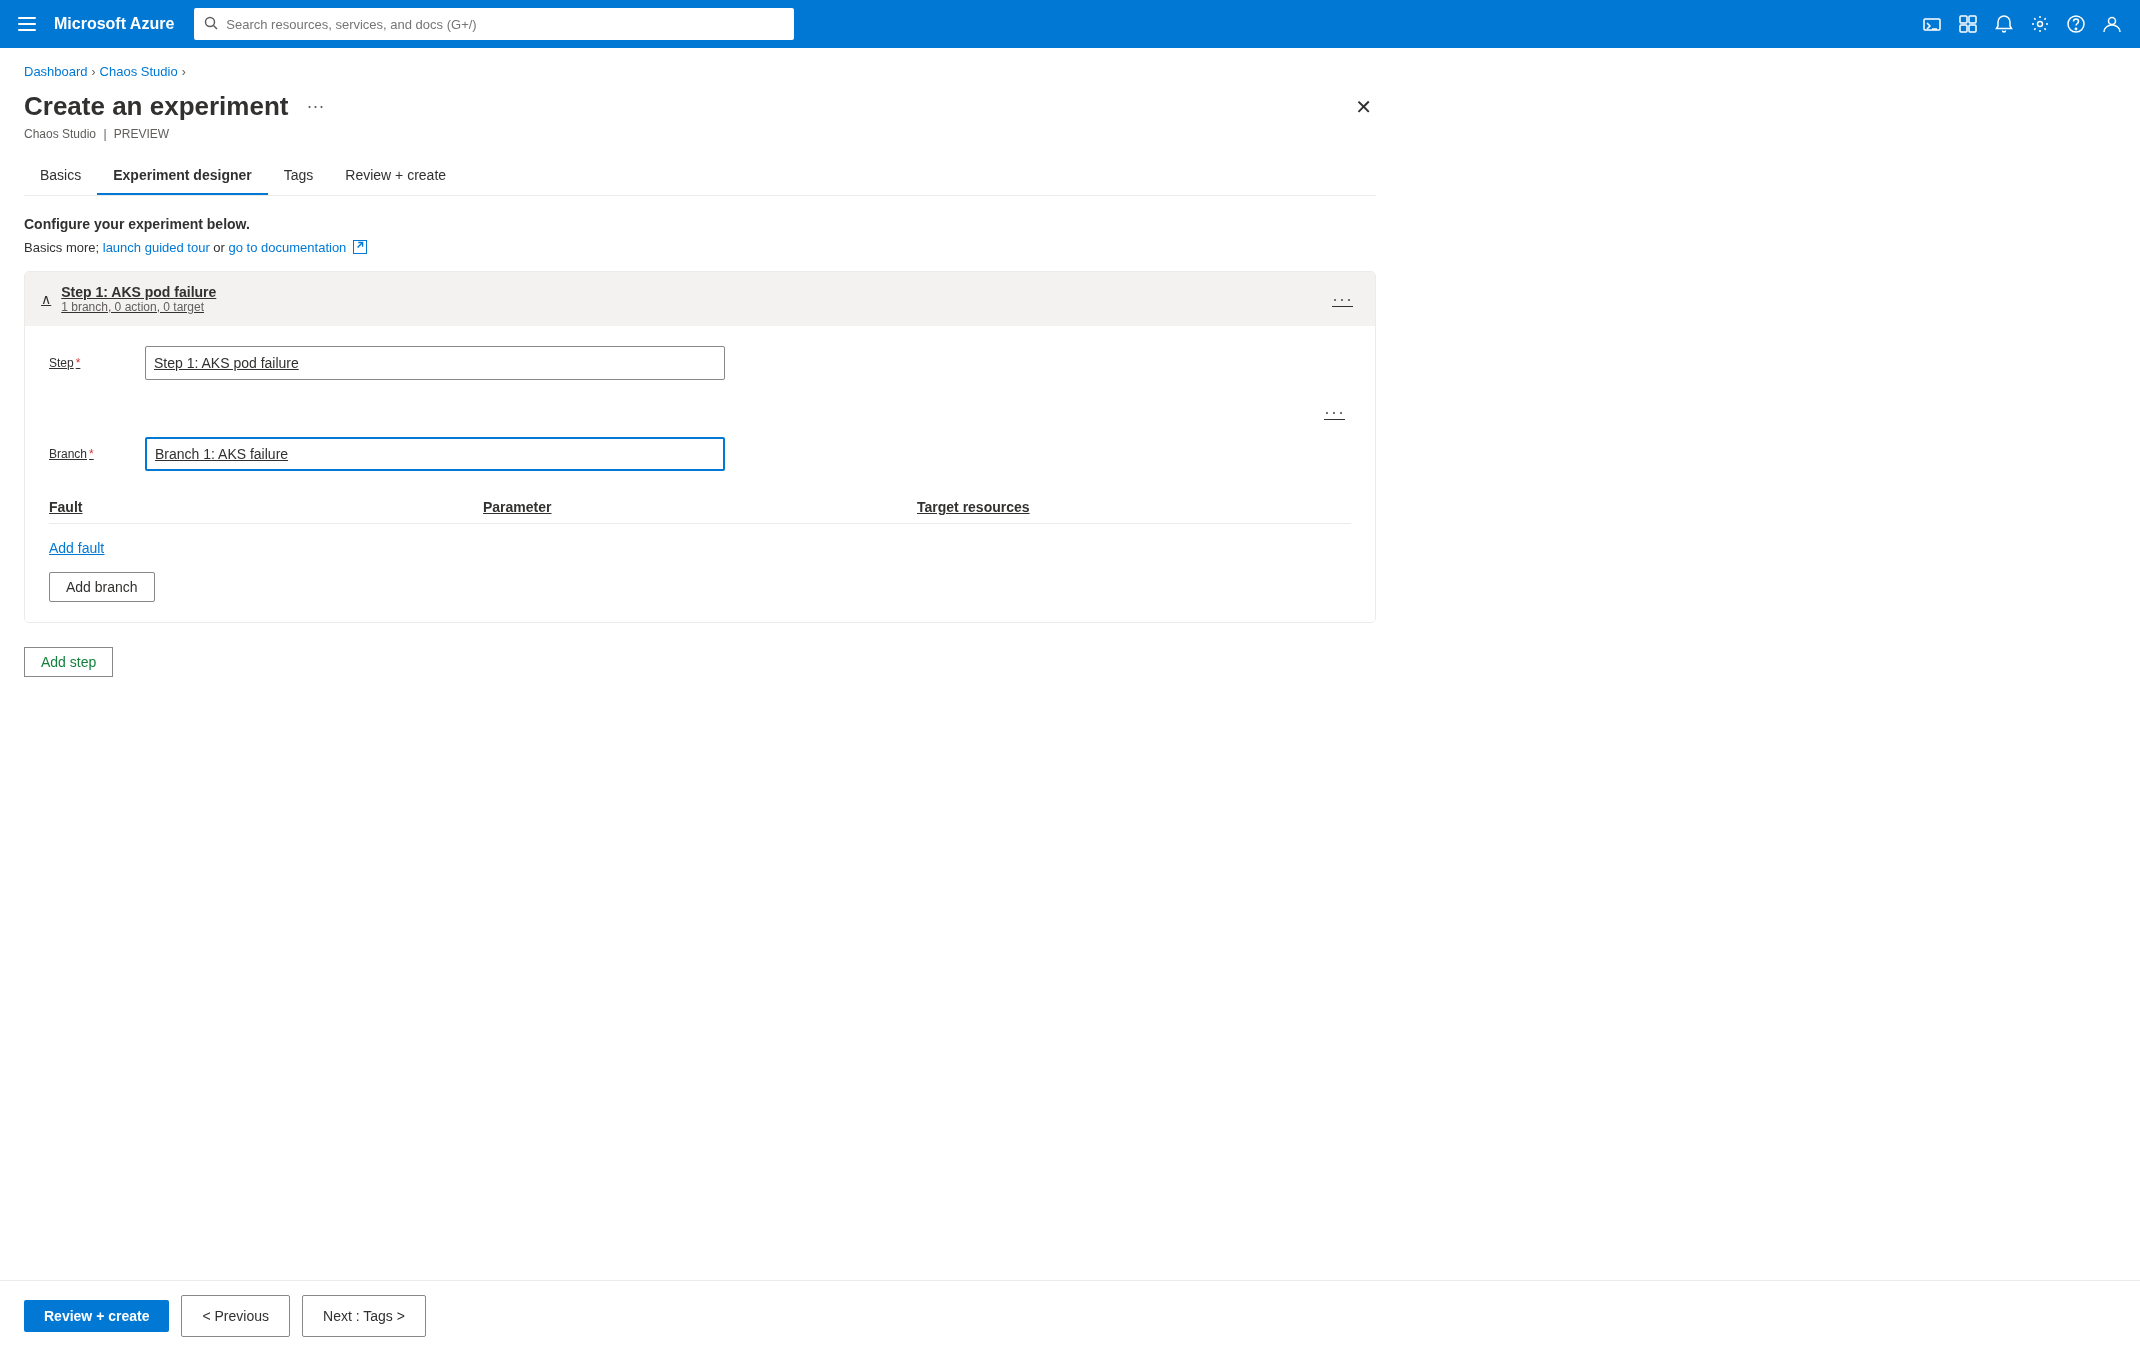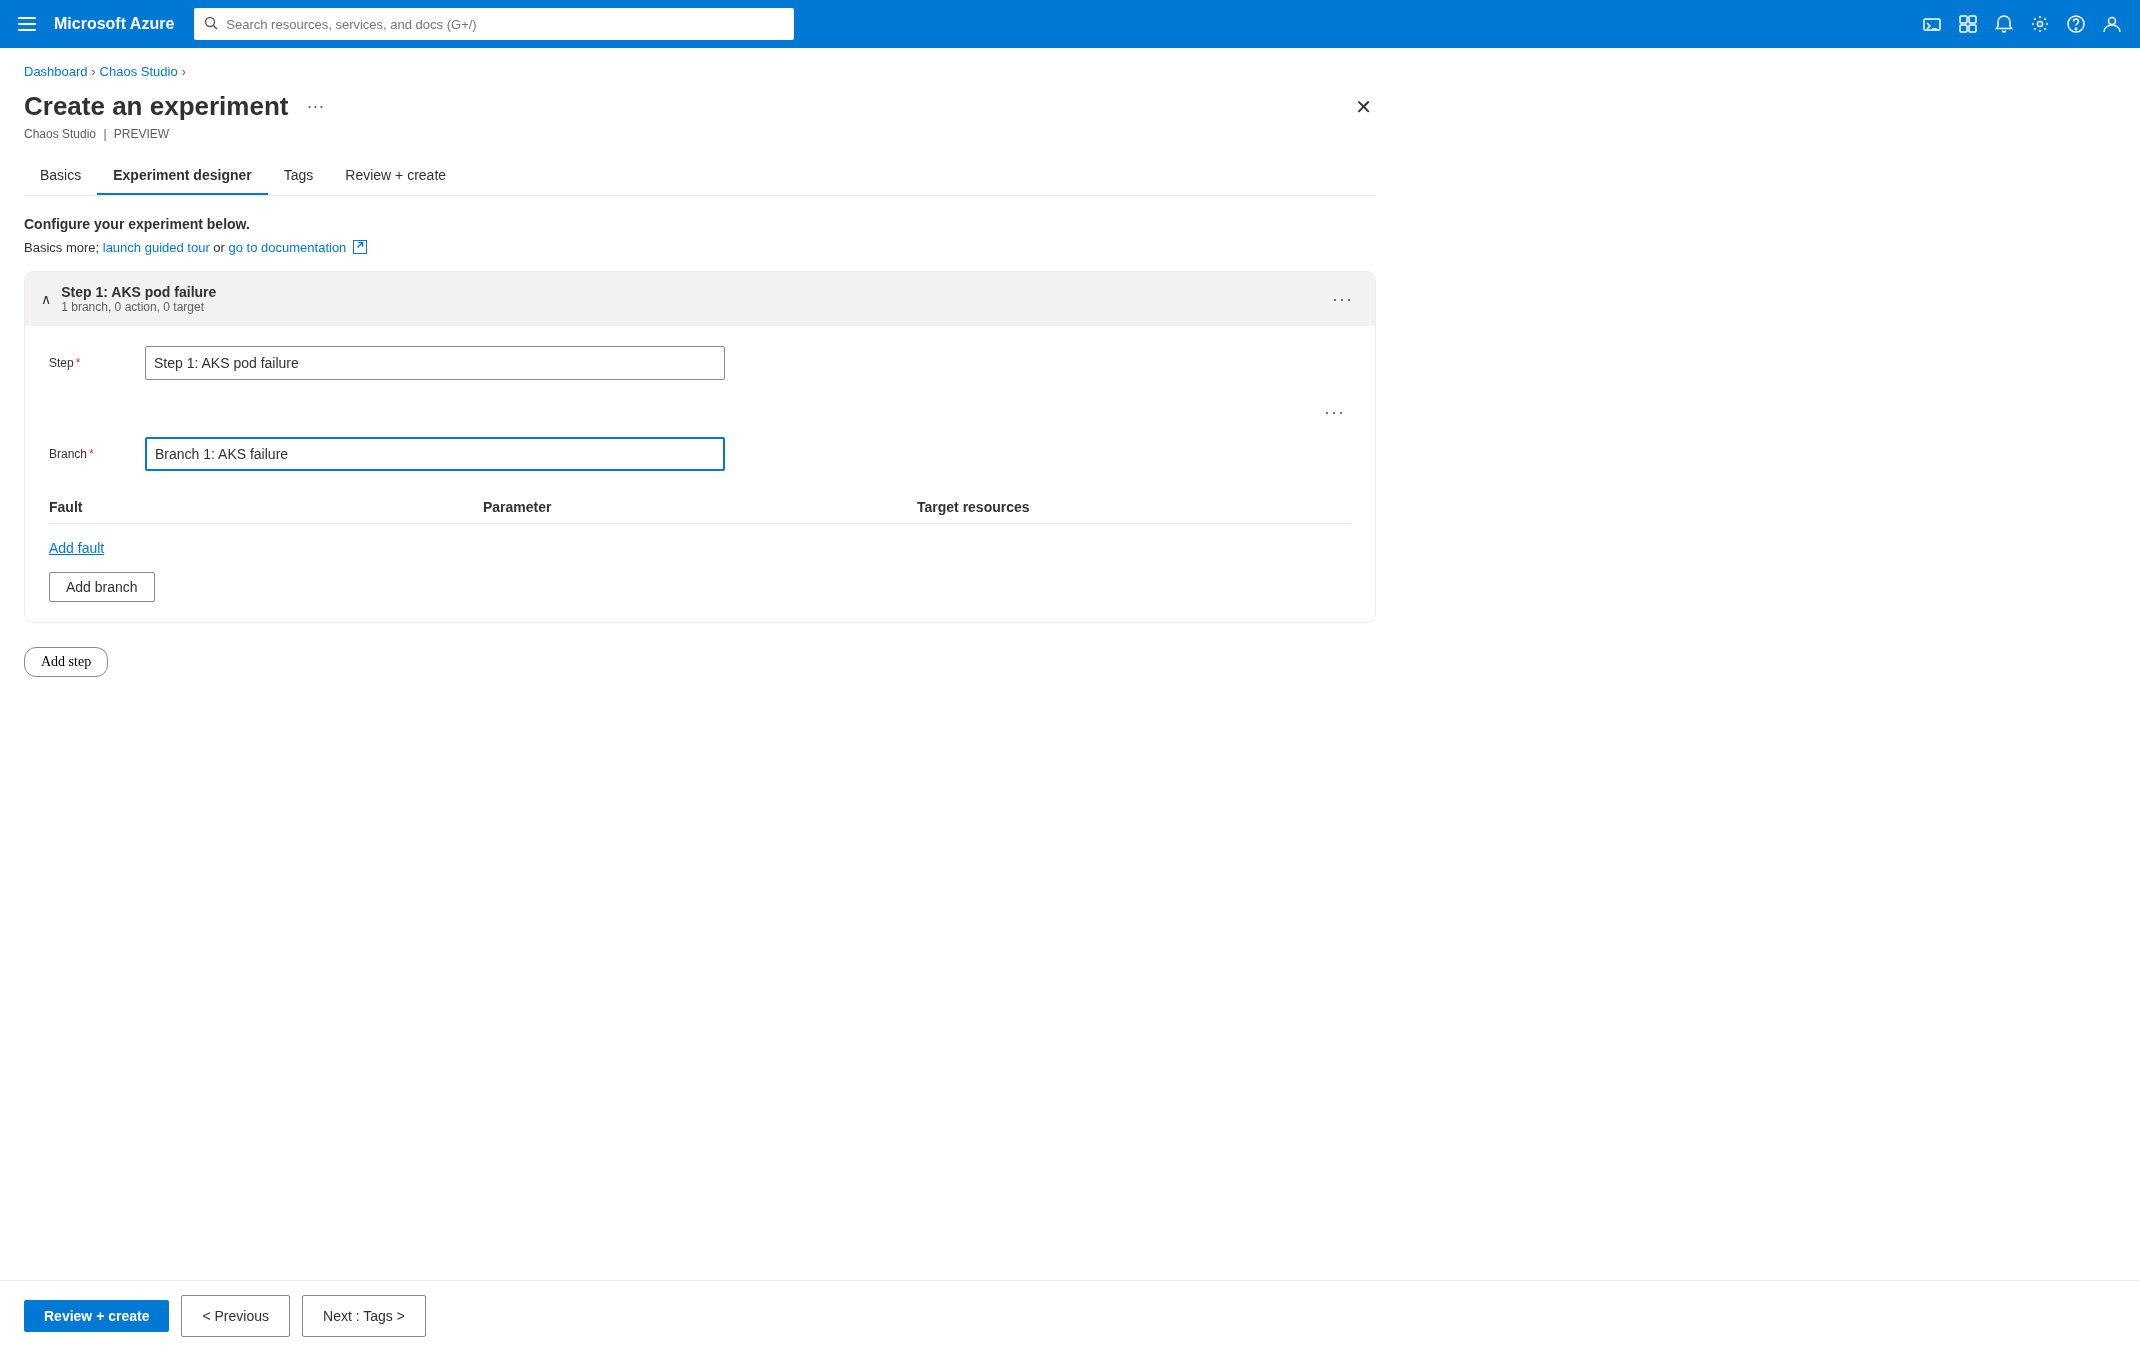--- a/index.html
+++ b/index.html
@@ -160,23 +160,24 @@
       color: #323130;
     }
     .configure-desc a {
       color: #0078d4;
       text-decoration: none;
     }
 
     
     .step-card {
       border: 1px solid #edebe9;
-      border-radius: 10px;
+      border-radius: 5px;
       margin-bottom: 16px;
       overflow: hidden;
+      text-decoration: underline;
     }
     .step-card-header {
       background: #f3f2f1;
       padding: 12px 16px;
       display: flex;
       align-items: center;
       justify-content: space-between;
     }
     .step-card-header-left {
       display: flex;
@@ -289,27 +290,26 @@
       padding: 6px 16px;
       font-size: 14px;
       cursor: pointer;
       color: #323130;
     }
 
     
     .add-step-btn {
       background: #fff;
       border: 1px solid #8a8886;
-      border-radius: 12px;
+      border-radius: 0;
       padding: 6px 16px;
       font-size: 14px;
       cursor: pointer;
-      color: #000000;
+      color: #15803d;
       margin-top: 8px;
-      font-family: Liberation Serif, serif;
     }
 
     
     .footer-bar {
       position: fixed;
       bottom: 0;
       left: 0;
       right: 0;
       background: #fff;
       border-top: 1px solid #edebe9;

